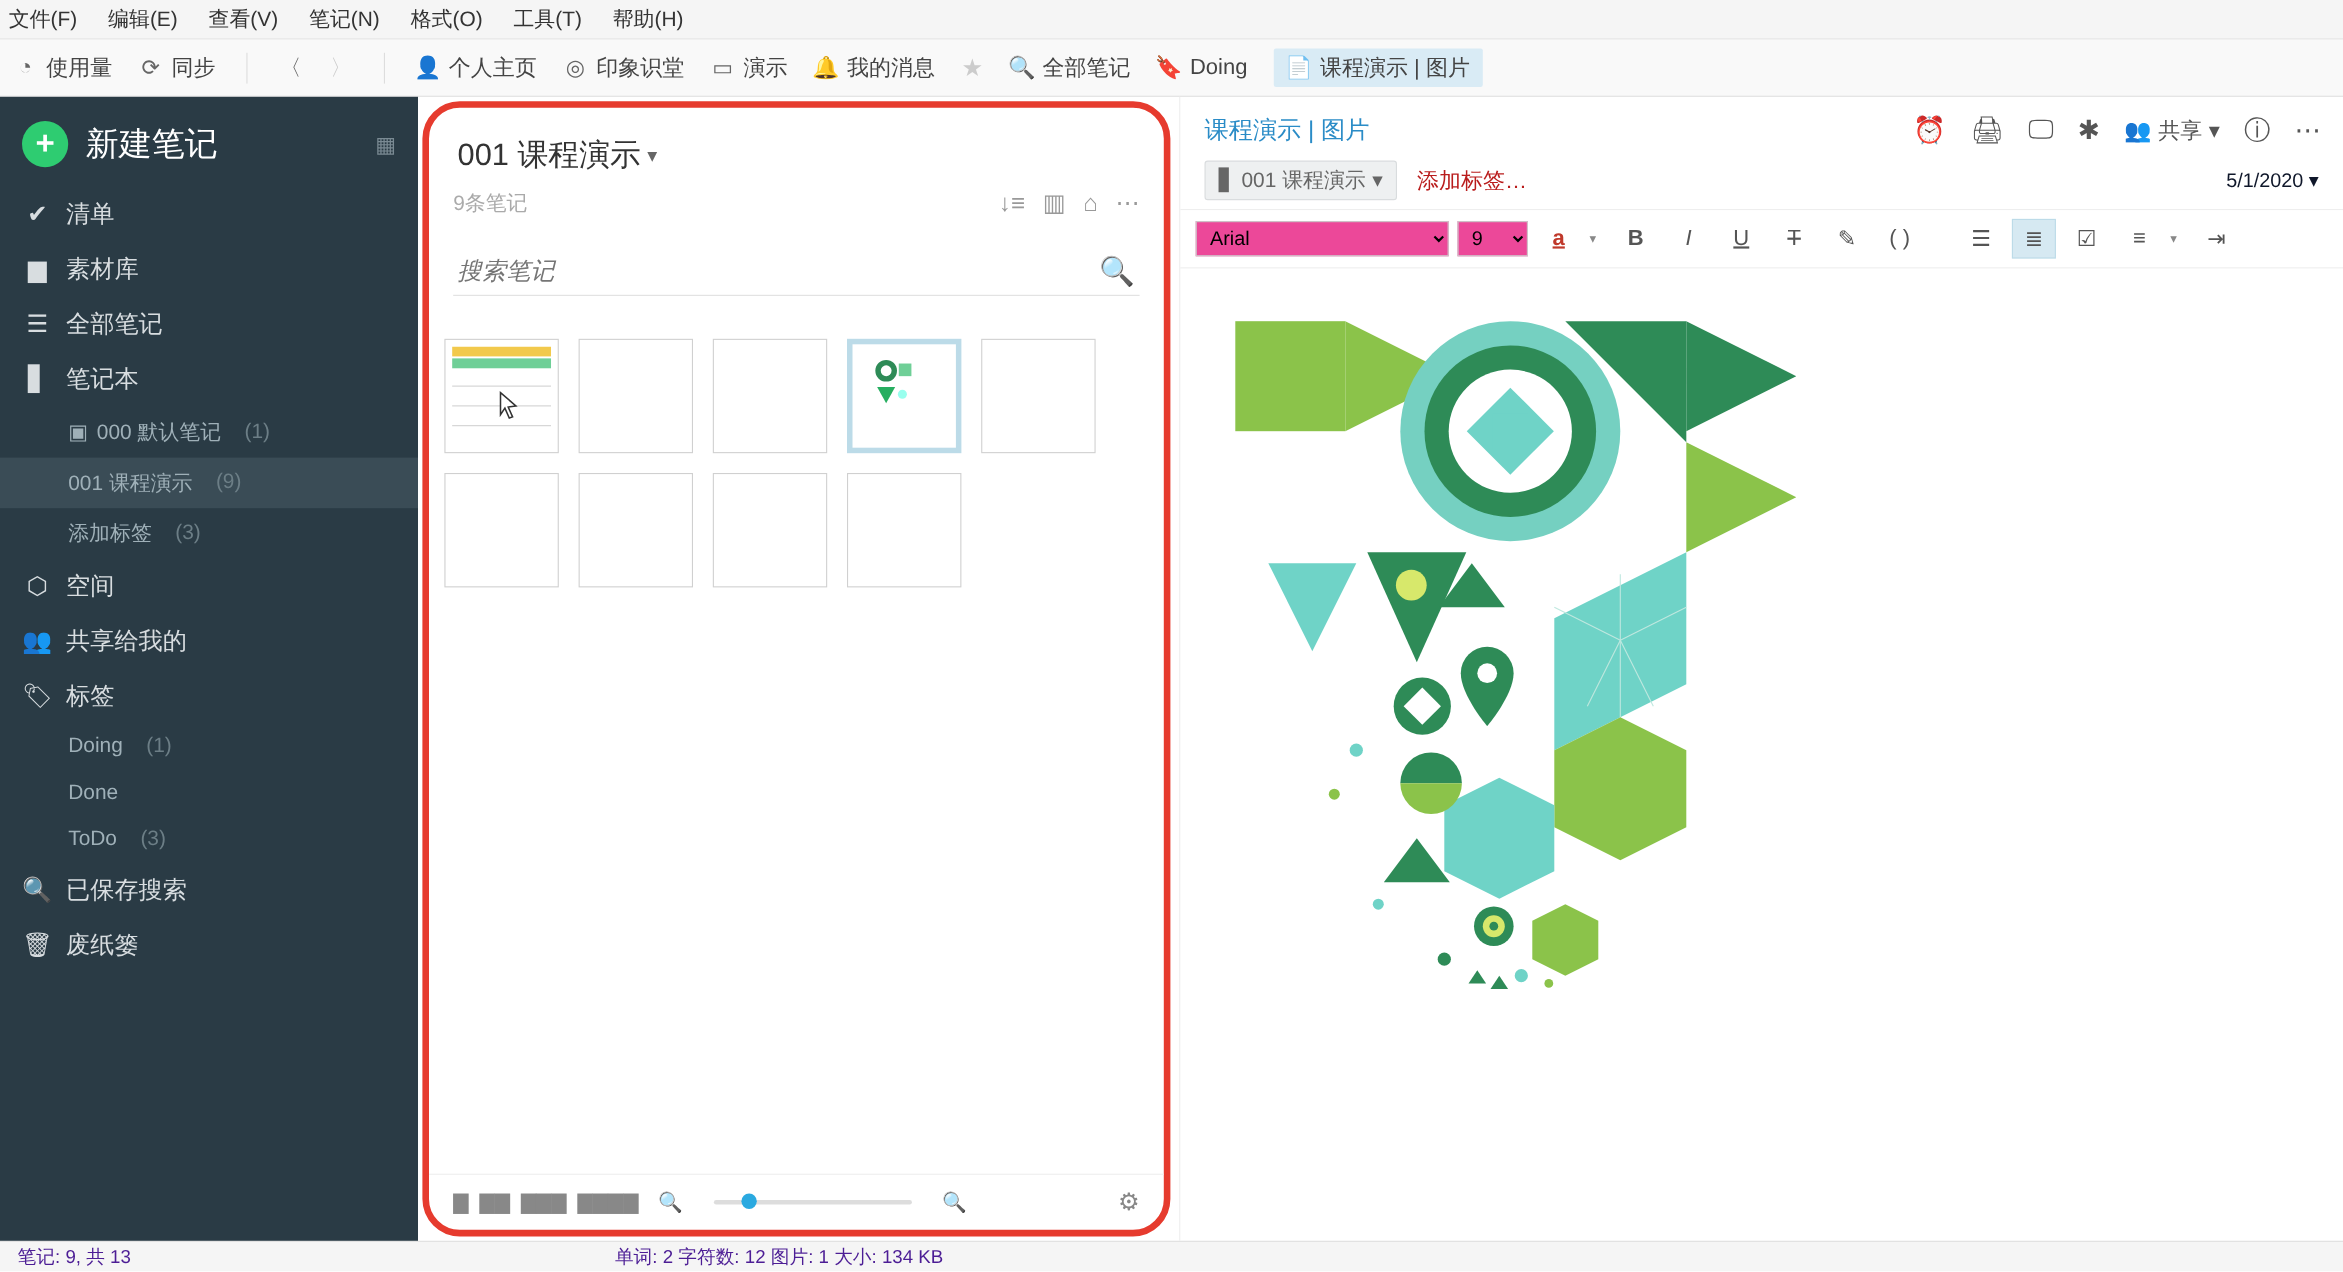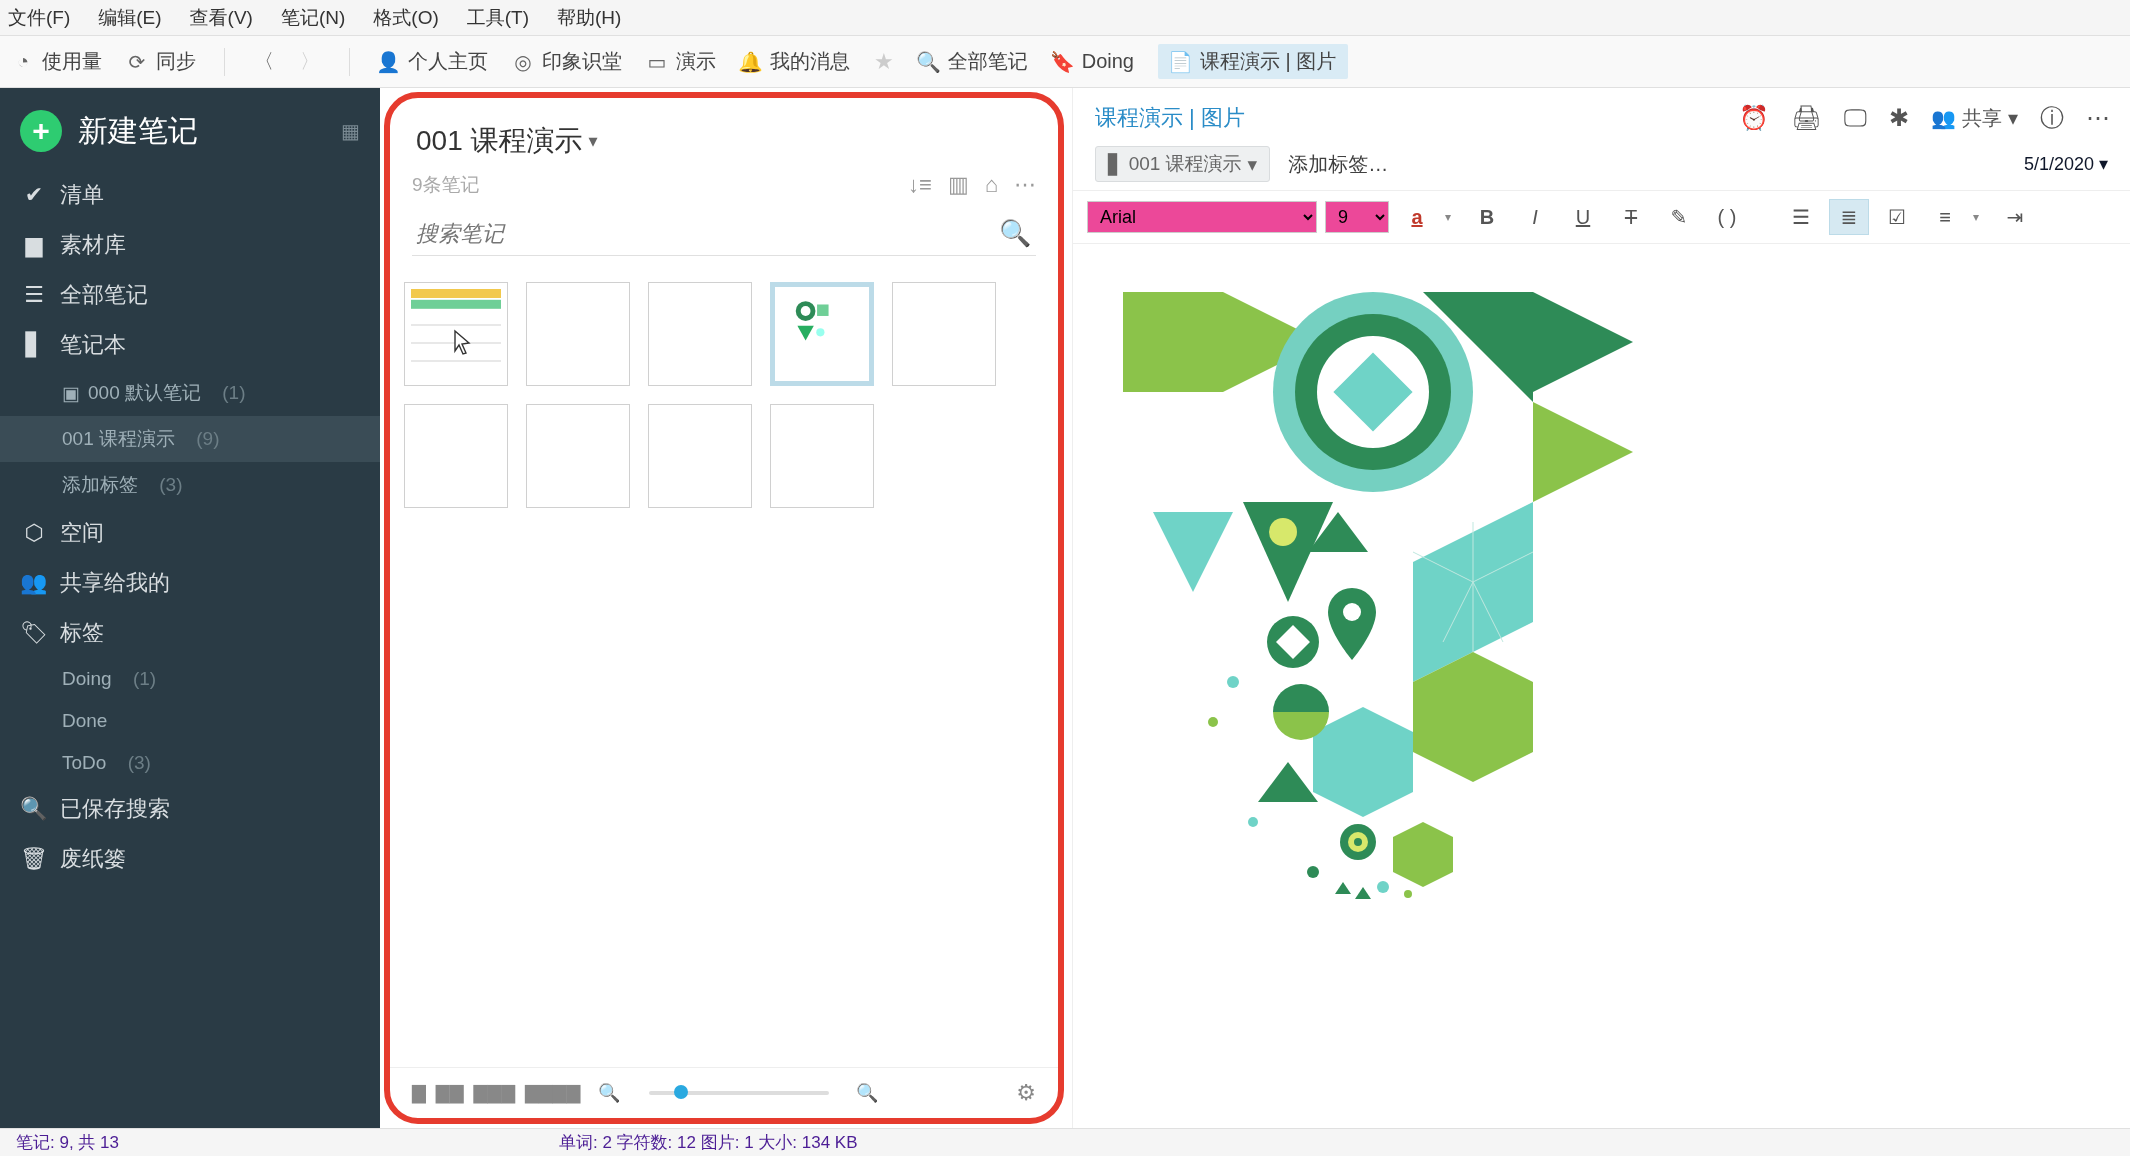--- a/index.html
+++ b/index.html
@@ -32,42 +32,42 @@
 .navitem.sub .cnt { color: #6c7e86; }
 .navitem.active { background: #3a4c56; }
 .navitem.sub .subic { width: 18px; display: inline-flex; justify-content: center; color: #9fb0b8; }
 
 
 .listpanel { width: 680px; border: 6px solid #e63b2e; border-radius: 34px; margin: 4px 8px 4px 4px; display: flex; flex-direction: column; background: #fff; position: relative; }
 .lp-head { padding: 24px 26px 6px 26px; font-size: 28px; color: #333; display: flex; align-items: center; gap: 6px; }
 .lp-head .dd { font-size: 18px; color: #666; }
 .lp-sub { display: flex; align-items: center; padding: 6px 22px; color: #aaa; font-size: 19px; }
 .lp-sub .tools { margin-left: auto; display: flex; gap: 16px; color: #999; font-size: 22px; }
-.lp-search { margin: 8px 22px; display: flex; align-items: center; border-bottom: 1px solid #e0e0e0; padding: 6px 4px; }
+.lp-search { margin: 21px 22px; display: flex; align-items: center; border-bottom: 1px solid #e0e0e0; padding: 6px 4px; }
 .lp-search input { flex: 1; border: none; outline: none; font-size: 22px; color: #999; font-style: italic; background: transparent; }
 .lp-search .sic { color: #888; font-size: 26px; }
 .thumbs { padding: 18px 14px; display: flex; flex-wrap: wrap; gap: 18px; align-content: flex-start; }
 .thumb { width: 104px; height: 104px; border: 1px solid #d0d0d0; background: #fff; position: relative; cursor: pointer; }
 .thumb.sel { border: 5px solid #bcdbe8; }
 .thumb .mini { position: absolute; inset: 6px; }
 .lp-foot { margin-top: auto; display: flex; align-items: center; gap: 18px; padding: 12px 22px; border-top: 1px solid #eee; color: #888; }
 .lp-foot .cols { display: flex; gap: 10px; }
 .slider { flex: 0 0 180px; height: 4px; background: #ddd; border-radius: 2px; position: relative; margin: 0 10px; }
 .slider .knob { position: absolute; left: 14%; top: -6px; width: 14px; height: 14px; border-radius: 50%; background: #2aa9e0; }
 .lp-foot .gear { margin-left: auto; font-size: 22px; }
 
 
 .editor { flex: 1; display: flex; flex-direction: column; border-left: 1px solid #eee; }
 .ed-top { display: flex; align-items: center; padding: 14px 20px 4px 22px; }
 .breadcrumb { color: #2a8cc7; font-size: 22px; }
 .ed-actions { margin-left: auto; display: flex; align-items: center; gap: 22px; color: #555; font-size: 24px; }
 .ed-actions .share { display: flex; align-items: center; gap: 6px; font-size: 20px; }
 .ed-row2 { display: flex; align-items: center; padding: 8px 22px; gap: 18px; color: #666; }
 .nb-chip { background: #eef0f1; border: 1px solid #d9dcde; padding: 4px 12px; border-radius: 3px; display: flex; align-items: center; gap: 6px; font-size: 19px; }
-.tags-ph { color: #404040; font-size: 20px; }
+.tags-ph { color: #b91c1c; font-size: 20px; }
 .ed-date { margin-left: auto; color: #0f172a; font-size: 18px; }
 .fmt { display: flex; align-items: center; gap: 8px; padding: 8px 14px; border-top: 1px solid #eee; border-bottom: 1px solid #eee; color: #555; }
 .fmt select { height: 32px; border: 1px solid #ccc; background: #ec4899; font-size: 18px; padding: 0 8px; }
 .fmt .fontsel { width: 230px; }
 .fmt .sizesel { width: 64px; }
 .fmt .btn { width: 40px; height: 36px; display: flex; align-items: center; justify-content: center; border: 1px solid transparent; cursor: pointer; font-size: 20px; }
 .fmt .btn.on { background: #d6e9f2; border-color: #bcdbe8; }
 .fmt .fontA { font-weight: bold; color: #c0392b; text-decoration: underline; }
 .fmt .dd { width: 14px; font-size: 12px; color: #888; }
 .ed-body { flex: 1; padding: 22px 40px; overflow: auto; font-size: 22px; color: #222; }

